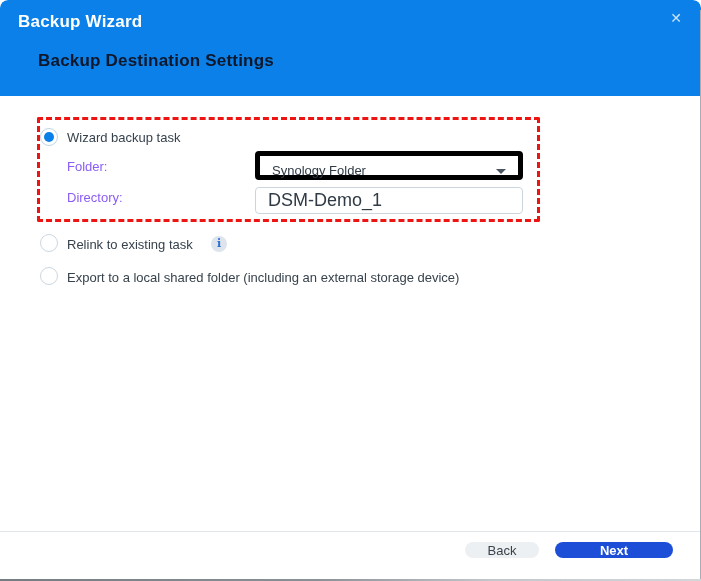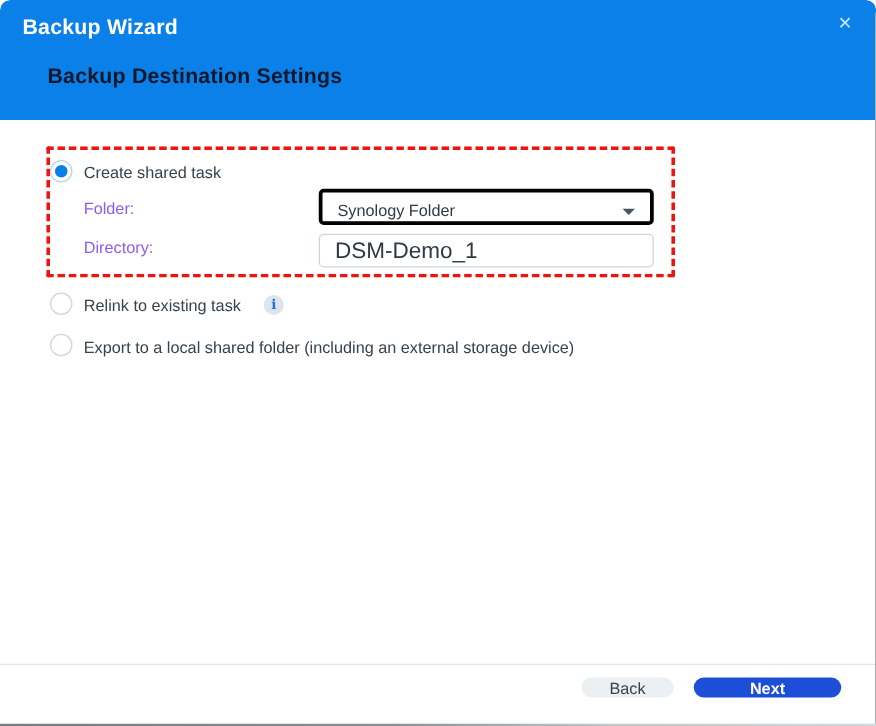--- a/index.html
+++ b/index.html
@@ -94,21 +94,21 @@
     color: #8b5cf6;
     white-space: nowrap;
   }
 
   
   .select-box {
     position: absolute;
     left: 255px;
     width: 268px; height: 29px;
     background: #ffffff;
-    border: 3px solid #000000;
+    border: 5px solid #000000;
     border-radius: 4px;
     cursor: pointer;
   }
   .select-box .select-value {
     position: absolute;
     left: 12px; top: 7px;
     font-size: 13px;
     color: #2f3a44;
   }
   .caret {
@@ -201,21 +201,21 @@
 
   <div class="titlebar">
     <span class="win-title">Backup Wizard</span>
     <span class="close-btn">✕</span>
     <div class="heading">Backup Destination Settings</div>
   </div>
 
   <div class="dashed-box"></div>
 
   <span class="radio selected" style="left:40px; top:128px;"></span>
-  <span class="radio-label" style="left:67px; top:130px;">Create shared task</span>
+  <span class="radio-label" style="left:67px; top:130px;">Wizard backup task</span>
 
   <span class="field-label" style="left:67px; top:159px;">Folder:</span>
   <div class="select-box" style="top:151px;">
     <span class="select-value">Synology Folder</span>
     <span class="caret"></span>
   </div>
 
   <span class="field-label" style="left:67px; top:190px;">Directory:</span>
   <input class="text-input" style="top: 187px;" type="text" value="DSM-Demo_1">
 

